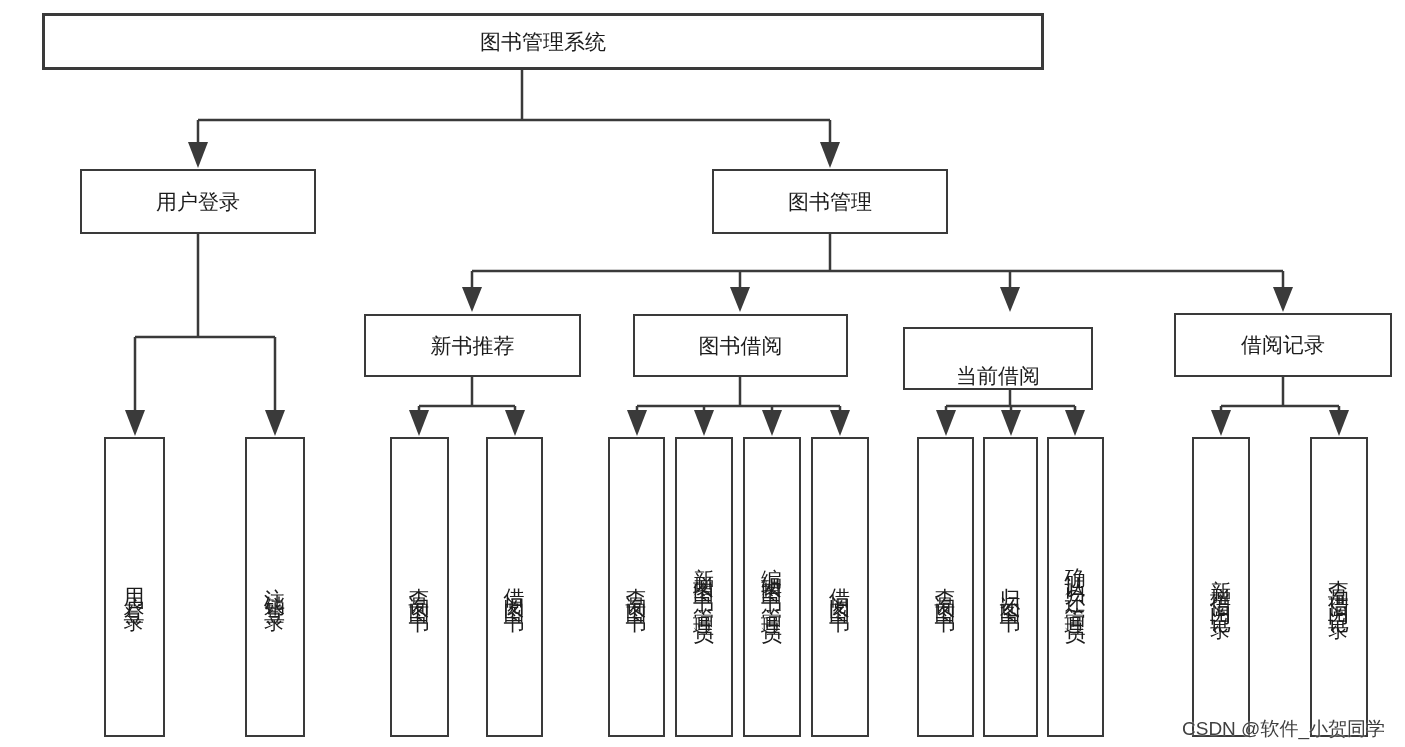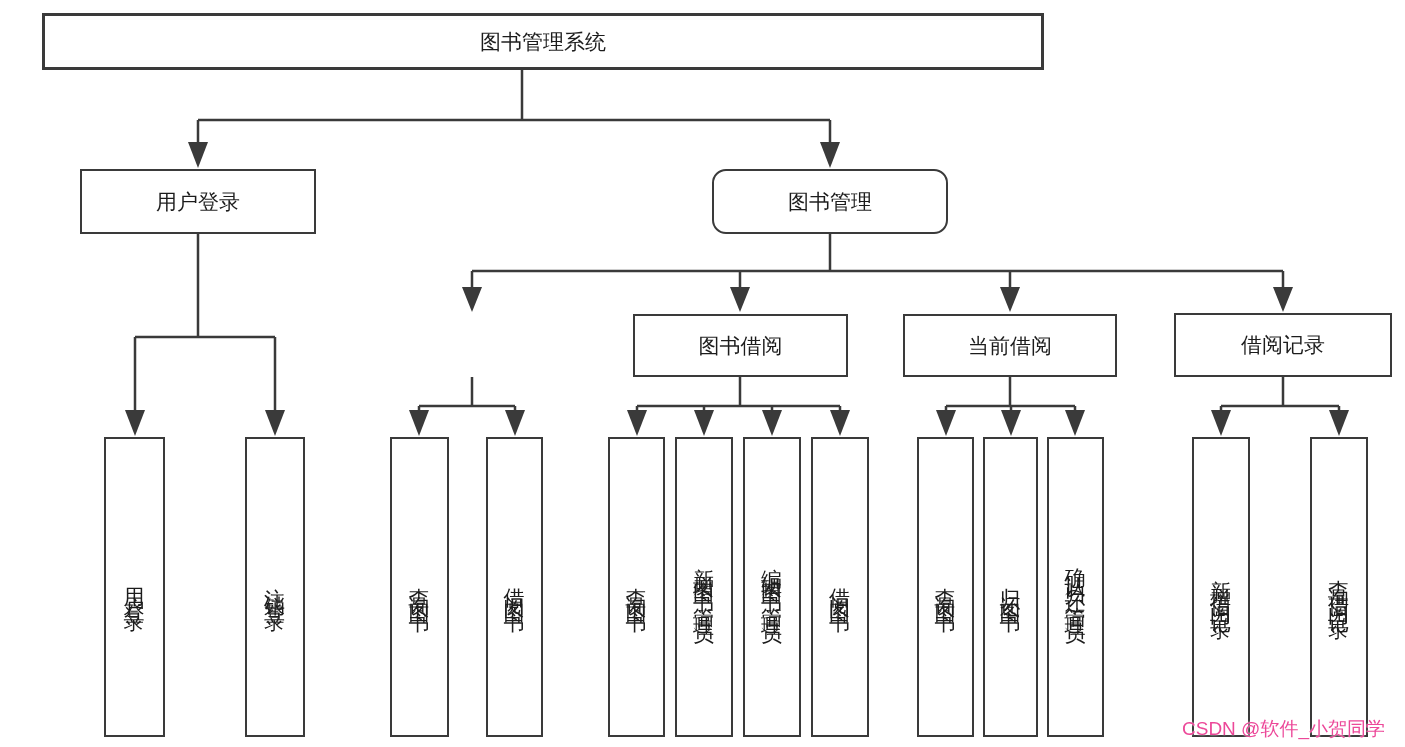--- a/index.html
+++ b/index.html
@@ -44,21 +44,21 @@
     letter-spacing: 8px;
     font-size: 21px;
     color: #1c1c1c;
     white-space: nowrap;
   }
   .watermark {
     position: absolute;
     left: 1182px;
     top: 716px;
     font-size: 19px;
-    color: #ec4899;
+    color: #404040;
     text-shadow: 0 0 2px #ffffff;
     white-space: nowrap;
   }
 </style>
 </head>
 <body>
 
 <div id="stage">
 
   <svg id="connectors" viewBox="0 0 1405 747" xmlns="http://www.w3.org/2000/svg">
@@ -108,28 +108,31 @@
     </g>
   </svg>
 
   <div class="node" style="left:21px; top:13px; width:1002px; height:57px;margin-left:21px;">
     <span>图书管理系统</span>
   </div>
 
   <div class="node lvl" style="left:80px; top:169px; width:236px; height:65px;">
     <span>用户登录</span>
   </div>
-  <div class="node lvl" style="left:712px; top:169px; width:236px; height:65px;border-radius:14px;">
+  <div class="node lvl" style="left:712px; top:169px; width:236px; height:65px;">
     <span>图书管理</span>
   </div>
 
+  <div class="node lvl" style="left:364px; top:314px; width:217px; height:63px;">
+    <span>新书推荐</span>
+  </div>
   <div class="node lvl" style="left:633px; top:314px; width:215px; height:63px;justify-content:center;">
     <span>图书借阅</span>
   </div>
-  <div class="node lvl" style="left:903px; top:314px; width:214px; height:63px;">
+  <div class="node lvl" style="left:903px; top:327px; width:190px; height:63px;align-items:flex-end;">
     <span>当前借阅</span>
   </div>
   <div class="node lvl" style="left:1174px; top:313px; width:218px; height:64px;">
     <span>借阅记录</span>
   </div>
 
   <div class="node leaf" style="left:104px; top:437px; width:61px; height:300px;">
     <span class="vtext">用户登录</span>
   </div>
   <div class="node leaf" style="left:245px; top:437px; width:60px; height:300px;">

